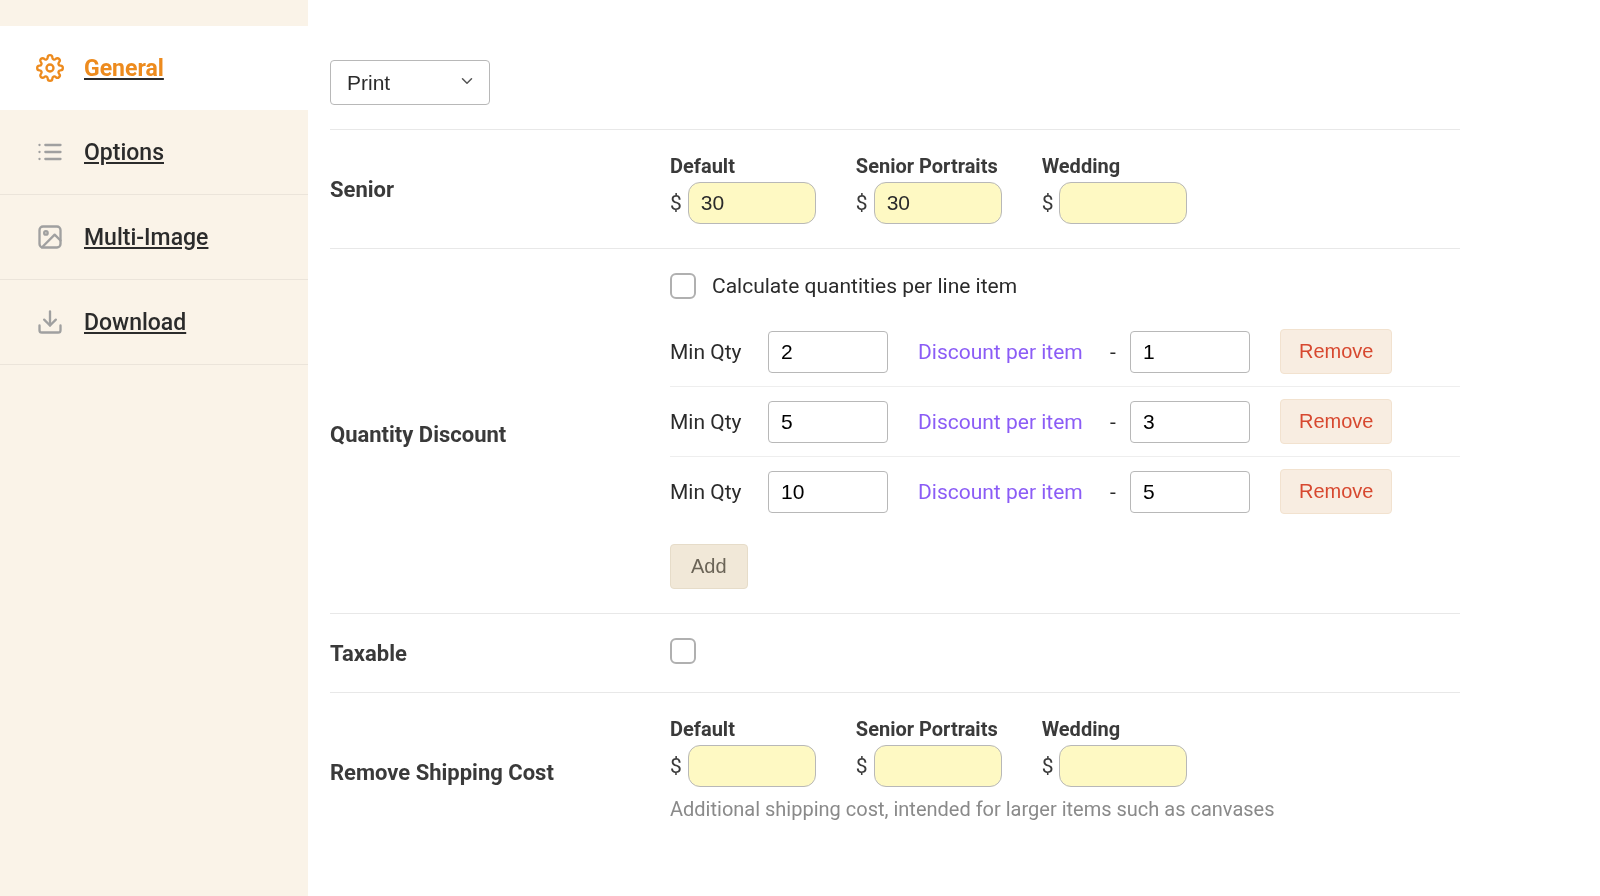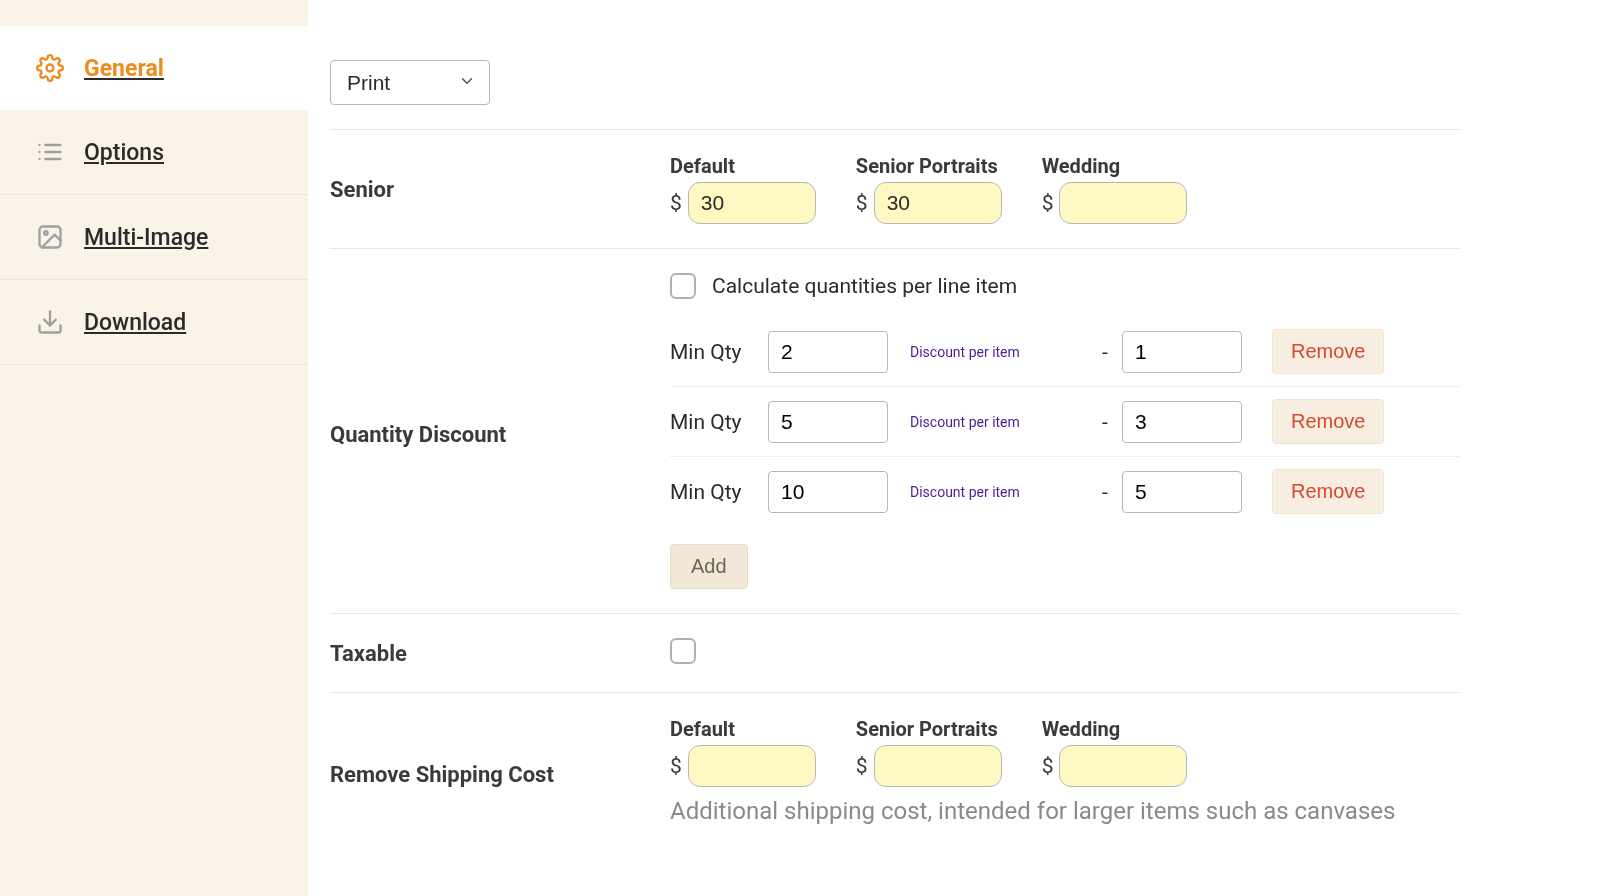--- a/index.html
+++ b/index.html
@@ -153,23 +153,23 @@
     padding: 12px 0;
     border-bottom: 1px solid #eee;
   }
   .qd-row:last-of-type { border-bottom: none; }
   .qd-label {
     font-size: 21px;
     color: #2b2b2b;
     width: 86px;
   }
   .qd-disc-label {
-    font-size: 14px;
-    color: #4c1d95;
-    margin-left: 10px;
+    font-size: 21px;
+    color: #8b5cf6;
+    margin-left: 18px;
     width: 178px;
   }
   .qd-minus {
     font-size: 21px;
     color: #2b2b2b;
     width: 10px;
     text-align: center;
   }
   input.qty {
     border: 1px solid #b8b8b8;
@@ -194,21 +194,21 @@
     border: 1px solid #e6dcc9;
     color: #6b6457;
     font-size: 20px;
     padding: 10px 20px;
     border-radius: 4px;
     cursor: pointer;
   }
 
   .help-text {
     margin-top: 10px;
-    font-size: 24px;
+    font-size: 20px;
     color: #8a8a8a;
   }
 
   .form-row.align-top { align-items: flex-start; }
   .form-row.align-top .form-label { padding-top: 6px; }
   .form-row.center-label .form-label { align-self: center; }
 </style>
 </head>
 <body>
 

